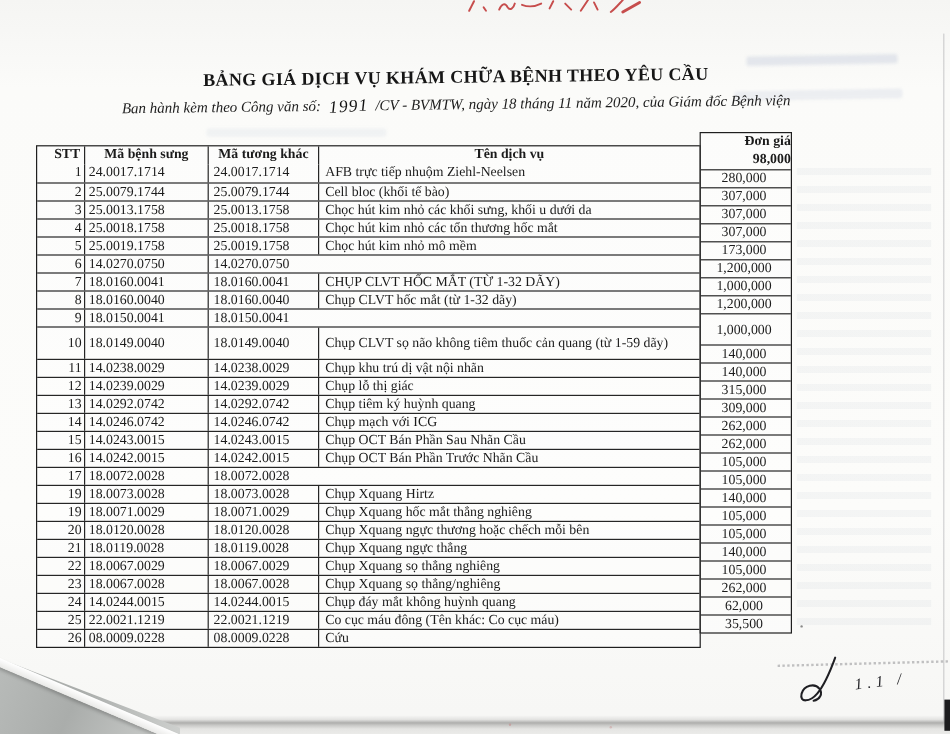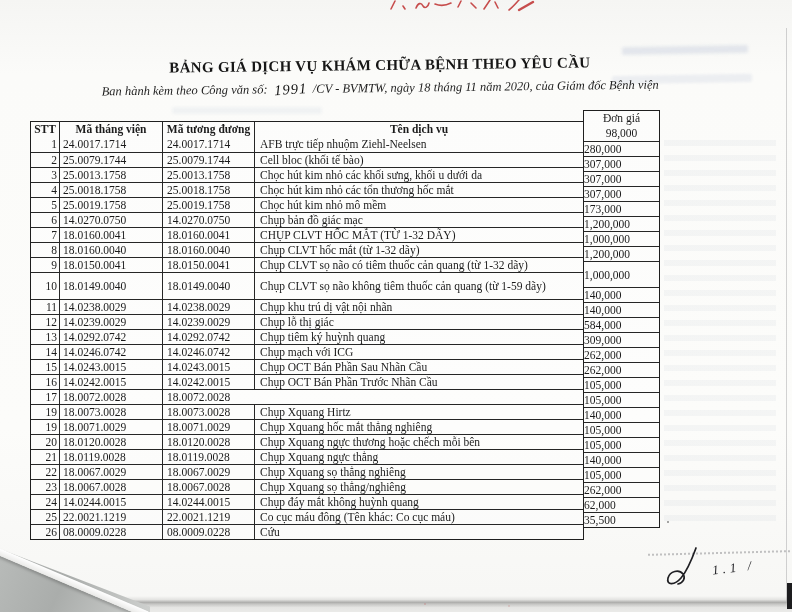--- a/index.html
+++ b/index.html
@@ -30,38 +30,38 @@
     border: 1.5px solid #1f1f1f; background: rgba(255,255,255,0.35); z-index: 2;
   }
   .tr { display: flex; height: 15px; border-top: 1px solid #262626; }
   .tr:first-child { border-top: none; }
   .tr.tall { height: 27px; }
   .td {
     border-left: 1px solid #262626; font-size: 11.5px; line-height: 13.5px;
     white-space: nowrap; overflow: visible; padding-top: 1px;
   }
   .td:first-child { border-left: none; }
-  .c-stt { width: 28px; text-align: right; padding-right: 2px; }
+  .c-stt { width: 28px; text-align: right; padding-right: 2px; margin-left: 11px; }
   .c-mbv { width: 103px; padding-left: 3px; }
   .c-mtd { width: 92px; padding-left: 4px; }
   .c-svc { flex: 1; padding-left: 5px; }
   .thead { height: 15px; font-weight: bold; }
   .thead .td { text-align: center; padding-left: 0; padding-right: 0; }
   .tall .td { line-height: 25px; }
 
   
   .price-col {
     position: absolute; left: 583px; top: 110px; width: 77px;
     border: 1.5px solid #1f1f1f; background: rgba(255,255,255,0.35); z-index: 2;
   }
   .pc {
     height: 15px; border-top: 1px solid #262626; font-size: 11.5px; line-height: 13.5px;
-    text-align: left; padding: 1px 3px 0 0; white-space: nowrap;
-  }
-  .pc:first-child { border-top: none; text-align: center; font-weight: normal; padding-right: 0; }
+    text-align: center; padding: 1px 3px 0 0; white-space: nowrap;
+  }
+  .pc:first-child { border-top: none; text-align: right; font-weight: bold; padding-right: 0; }
   .pc.tall { height: 26px; line-height: 24px; }
 
   
   .red-scribble { position: absolute; left: 383px; top: 0; z-index: 4; }
   .ghost { position: absolute; border-radius: 2px; filter: blur(1.5px); z-index: 1; }
   .ghost-1 { left: 622px; top: 46px; width: 126px; height: 8px; background: rgba(140,155,190,0.20); transform: rotate(-1deg); }
   .ghost-2 { left: 612px; top: 75px; width: 140px; height: 8px; background: rgba(140,155,190,0.14); transform: rotate(-1deg); }
   .ghost-3 { left: 172px; top: 107px; width: 150px; height: 7px; background: rgba(150,165,195,0.10); }
   .ghost-rows {
     position: absolute; left: 664px; top: 140px; width: 112px; height: 390px; z-index: 1;
@@ -132,22 +132,22 @@
     <div class="doc-subtitle">
       <span>Ban hành kèm theo Công văn số:</span>
       <span class="hw-number">1991</span>
       <span>/CV - BVMTW, ngày 18 tháng 11 năm 2020, của Giám đốc Bệnh viện</span>
     </div>
   </div>
 
   <div class="main-table">
     <div class="tr thead">
       <div class="td c-stt">STT</div>
-      <div class="td c-mbv">Mã tháng viện</div>
-      <div class="td c-mtd">Mã tương đương</div>
+      <div class="td c-mbv">Mã bệnh sưng</div>
+      <div class="td c-mtd">Mã tương khác</div>
       <div class="td c-svc">Tên dịch vụ</div>
     </div>
     <div id="rows-container">
         <div class="tr">
       <div class="td c-stt">1</div>
       <div class="td c-mbv">24.0017.1714</div>
       <div class="td c-mtd">24.0017.1714</div>
       <div class="td c-svc">AFB trực tiếp nhuộm Ziehl-Neelsen</div>
     </div>
         <div class="tr">
@@ -171,39 +171,37 @@
         <div class="tr">
       <div class="td c-stt">5</div>
       <div class="td c-mbv">25.0019.1758</div>
       <div class="td c-mtd">25.0019.1758</div>
       <div class="td c-svc">Chọc hút kim nhỏ mô mềm</div>
     </div>
         <div class="tr">
       <div class="td c-stt">6</div>
       <div class="td c-mbv">14.0270.0750</div>
       <div class="td c-mtd">14.0270.0750</div>
-      <div class="td c-svc">Chụp bản đồ giác mạc</div>
     </div>
         <div class="tr">
       <div class="td c-stt">7</div>
       <div class="td c-mbv">18.0160.0041</div>
       <div class="td c-mtd">18.0160.0041</div>
       <div class="td c-svc">CHỤP CLVT HỐC MẮT (TỪ 1-32 DÃY)</div>
     </div>
         <div class="tr">
       <div class="td c-stt">8</div>
       <div class="td c-mbv">18.0160.0040</div>
       <div class="td c-mtd">18.0160.0040</div>
       <div class="td c-svc">Chụp CLVT hốc mắt (từ 1-32 dãy)</div>
     </div>
         <div class="tr">
       <div class="td c-stt">9</div>
       <div class="td c-mbv">18.0150.0041</div>
       <div class="td c-mtd">18.0150.0041</div>
-      <div class="td c-svc">Chụp CLVT sọ não có tiêm thuốc cản quang (từ 1-32 dãy)</div>
     </div>
         <div class="tr tall">
       <div class="td c-stt">10</div>
       <div class="td c-mbv">18.0149.0040</div>
       <div class="td c-mtd">18.0149.0040</div>
       <div class="td c-svc">Chụp CLVT sọ não không tiêm thuốc cản quang (từ 1-59 dãy)</div>
     </div>
         <div class="tr">
       <div class="td c-stt">11</div>
       <div class="td c-mbv">14.0238.0029</div>
@@ -310,21 +308,21 @@
         <div class="pc">307,000</div>
         <div class="pc">307,000</div>
         <div class="pc">307,000</div>
         <div class="pc">173,000</div>
         <div class="pc">1,200,000</div>
         <div class="pc">1,000,000</div>
         <div class="pc">1,200,000</div>
         <div class="pc tall">1,000,000</div>
         <div class="pc">140,000</div>
         <div class="pc">140,000</div>
-        <div class="pc">584,000</div>
+        <div class="pc">315,000</div>
         <div class="pc">309,000</div>
         <div class="pc">262,000</div>
         <div class="pc">262,000</div>
         <div class="pc">105,000</div>
         <div class="pc">105,000</div>
         <div class="pc">140,000</div>
         <div class="pc">105,000</div>
         <div class="pc">105,000</div>
         <div class="pc">140,000</div>
         <div class="pc">105,000</div>

